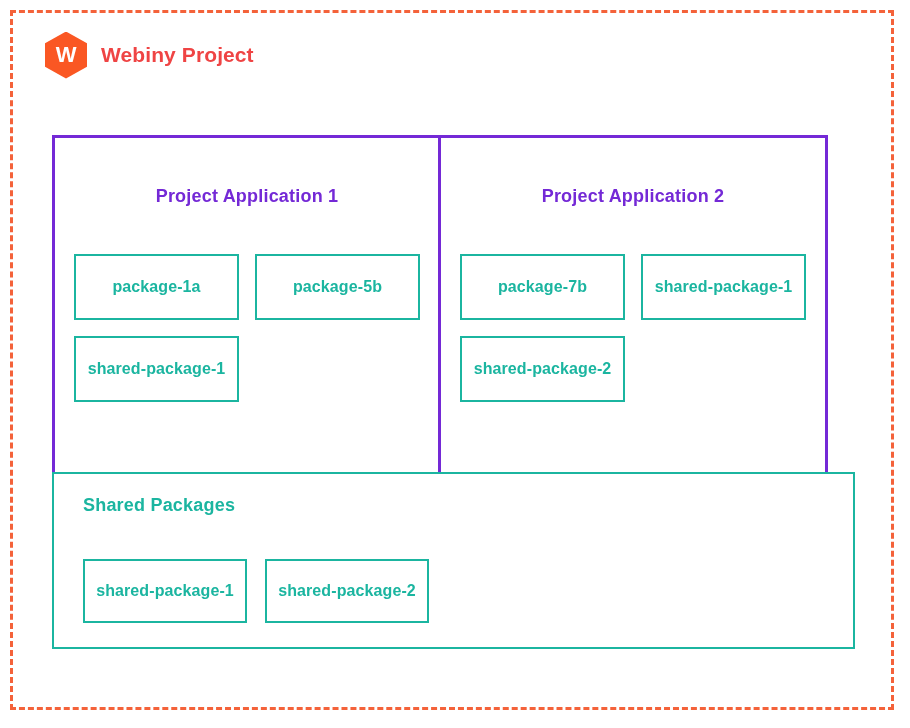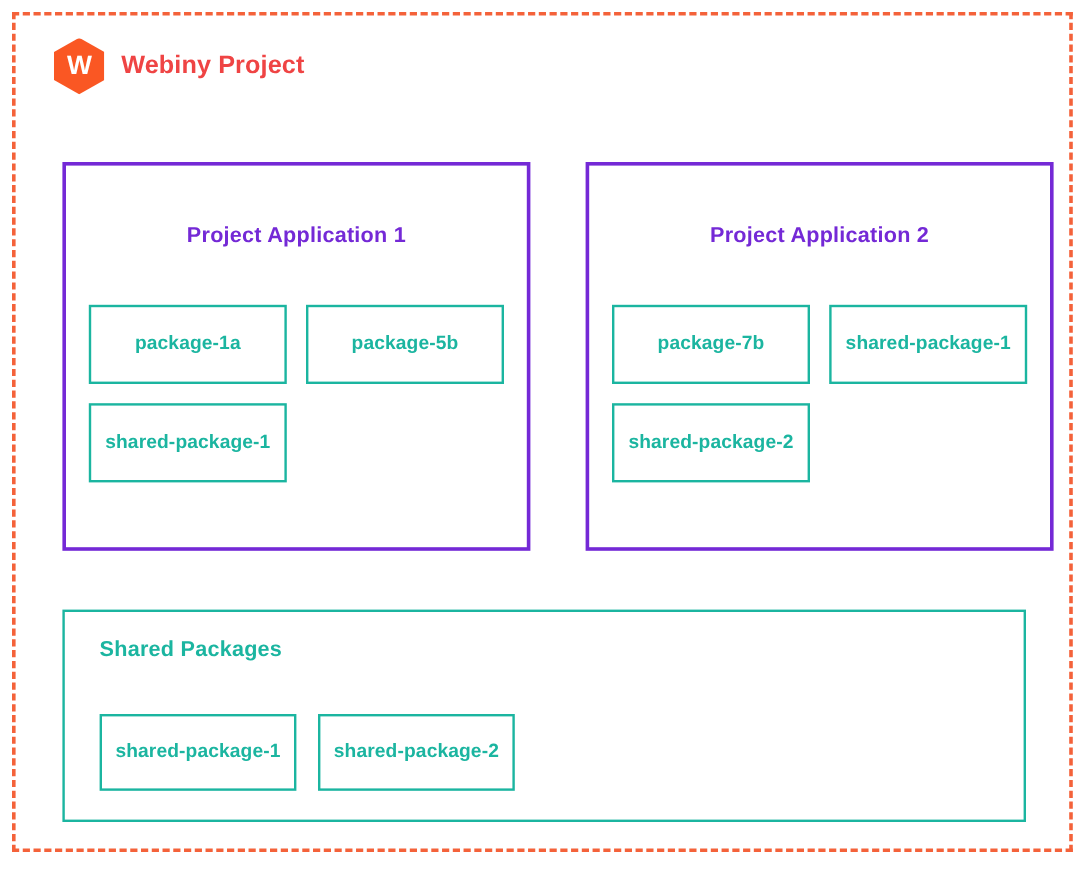--- a/index.html
+++ b/index.html
@@ -76,25 +76,25 @@
     white-space: nowrap;
   }
 
   
   .app-group {
     position: absolute;
     box-sizing: border-box;
     border: 3px solid #7429d6;
     background: #ffffff;
     width: 390px;
-    height: 324px;
+    height: 372px;
     top: 135px;
   }
   .app-group.app-1 { left: 52px; }
-  .app-group.app-2 { left: 488px; padding-left: 16px; }
+  .app-group.app-2 { left: 438px; padding-left: 16px; }
 
   .app-title {
     position: absolute;
     top: 48px;
     left: 0;
     right: 0;
     text-align: center;
     color: #7429d6;
     font-size: 18px;
     font-weight: bold;
@@ -126,21 +126,21 @@
     font-weight: bold;
     letter-spacing: 0.1px;
     white-space: nowrap;
   }
 
   
   .shared-group {
     position: absolute;
     box-sizing: border-box;
     left: 52px;
-    top: 508px;
+    top: 472px;
     width: 803px;
     height: 177px;
     border: 2px solid #1bb5a0;
     background: #ffffff;
   }
   .shared-title {
     position: absolute;
     left: 29px;
     top: 21px;
     color: #1bb5a0;

